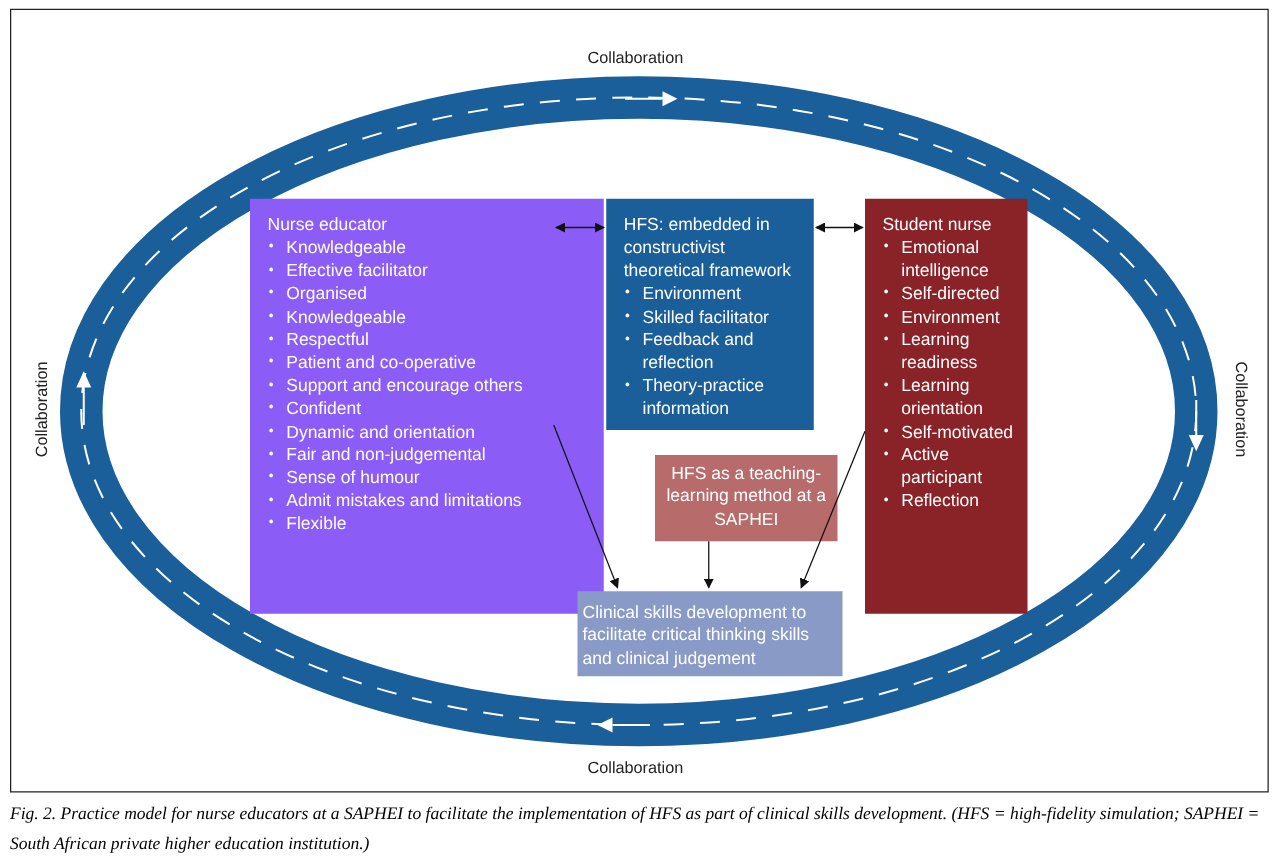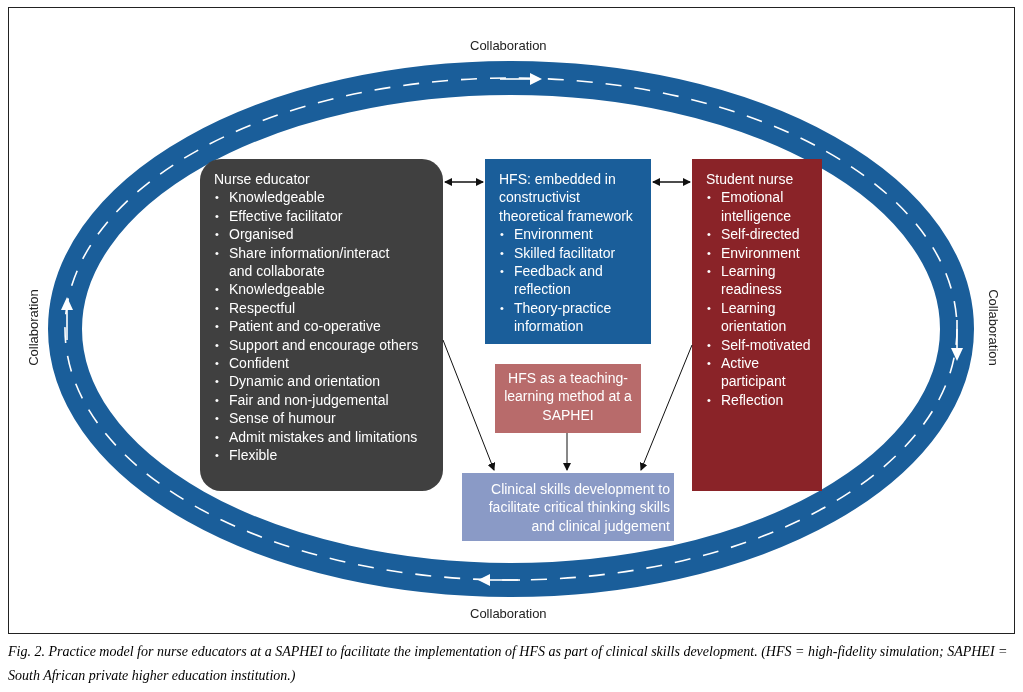--- a/index.html
+++ b/index.html
@@ -7,25 +7,25 @@
            font-family:"Liberation Sans", "DejaVu Sans", sans-serif; }
     #frame { position:absolute; left:8px; top:7px; width:1007px; height:627px;
              border:1.5px solid #222; box-sizing:border-box; }
     #ring { position:absolute; left:0; top:0; width:1023px; height:692px; }
     .box { position:absolute; color:#ffffff; box-sizing:border-box;
            font-size:14px; line-height:18.4px; }
     .box .title { display:block; }
     .box ul { list-style:none; margin:0; padding:0; }
     .box li { position:relative; padding-left:15px; }
     .box li::before { content:"\2022"; position:absolute; left:1px; top:0; font-size:11px; }
-    #nurse-box { left:200px; top:159px; width:243px; height:332px; background:#404040; padding:11px 0 0 14px;border-radius:21px; }
+    #nurse-box { left:200px; top:159px; width:283px; height:332px; background:#8b5cf6; padding:11px 0 0 14px; }
     #hfs-box { left:485px; top:159px; width:166px; height:185px; background:#1a5e9a; padding:11px 0 0 14px; }
     #student-box { left:692px; top:159px; width:130px; height:332px; background:#8a2328; padding:11px 0 0 14px; }
-    #teach-box { left:495px; top:364px; width:146px; height:69px; background:#b86b6b; text-align:center; padding:5px 4px 0 4px; }
-    #clin-box { left:462px; top:473px; width:212px; height:68px; background:#8a9ac6; text-align:right; padding:7px 4px 0 4px; }
+    #teach-box { left:524px; top:364px; width:146px; height:69px; background:#b86b6b; text-align:center; padding:5px 4px 0 4px; }
+    #clin-box { left:462px; top:473px; width:212px; height:68px; background:#8a9ac6; text-align:left; padding:7px 4px 0 4px; }
     .ring-label { position:absolute; font-size:13px; color:#222; white-space:nowrap; }
     #label-top { left:470px; top:38px; }
     #label-bottom { left:470px; top:606px; }
     #label-left { left:-12px; top:320px; transform:rotate(-90deg); transform-origin:center; width:90px; text-align:center; }
     #label-right { left:948px; top:320px; transform:rotate(90deg); transform-origin:center; width:90px; text-align:center; }
     #caption { position:absolute; left:8px; top:640px; width:1010px; font-family:"Liberation Serif","DejaVu Serif",serif;
                font-style:italic; font-size:14px; line-height:24px; color:#000000; }
     #arrows { position:absolute; left:0; top:0; width:1023px; height:692px; pointer-events:none; }
   </style>
 </head>
@@ -58,21 +58,20 @@
 <div class="ring-label" id="label-bottom">Collaboration</div>
 <div class="ring-label" id="label-left">Collaboration</div>
 <div class="ring-label" id="label-right">Collaboration</div>
 
 <div class="box" id="nurse-box">
   <span class="title">Nurse educator</span>
   <ul>
     <li>Knowledgeable</li>
     <li>Effective facilitator</li>
     <li>Organised</li>
-    <li style="width:180px">Share information/interact and collaborate</li>
     <li>Knowledgeable</li>
     <li>Respectful</li>
     <li>Patient and co-operative</li>
     <li>Support and encourage others</li>
     <li>Confident</li>
     <li>Dynamic and orientation</li>
     <li>Fair and non-judgemental</li>
     <li>Sense of humour</li>
     <li>Admit mistakes and limitations</li>
     <li>Flexible</li>

